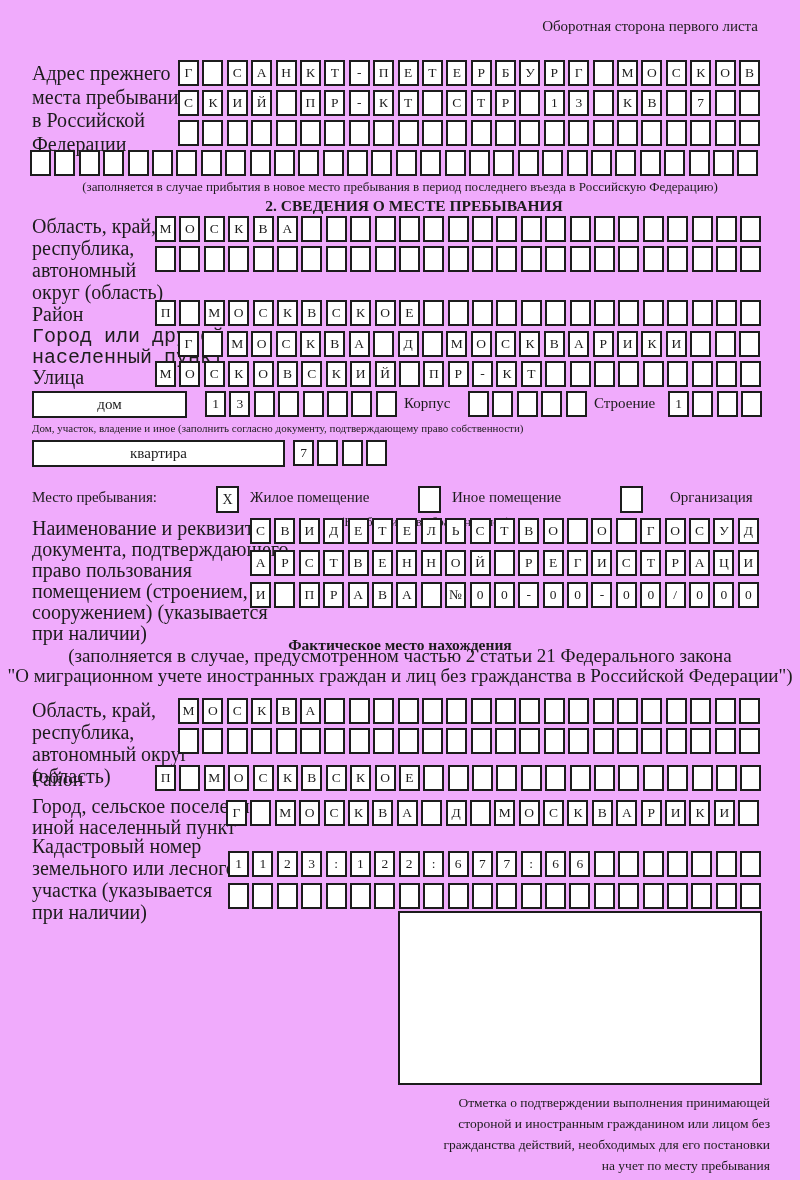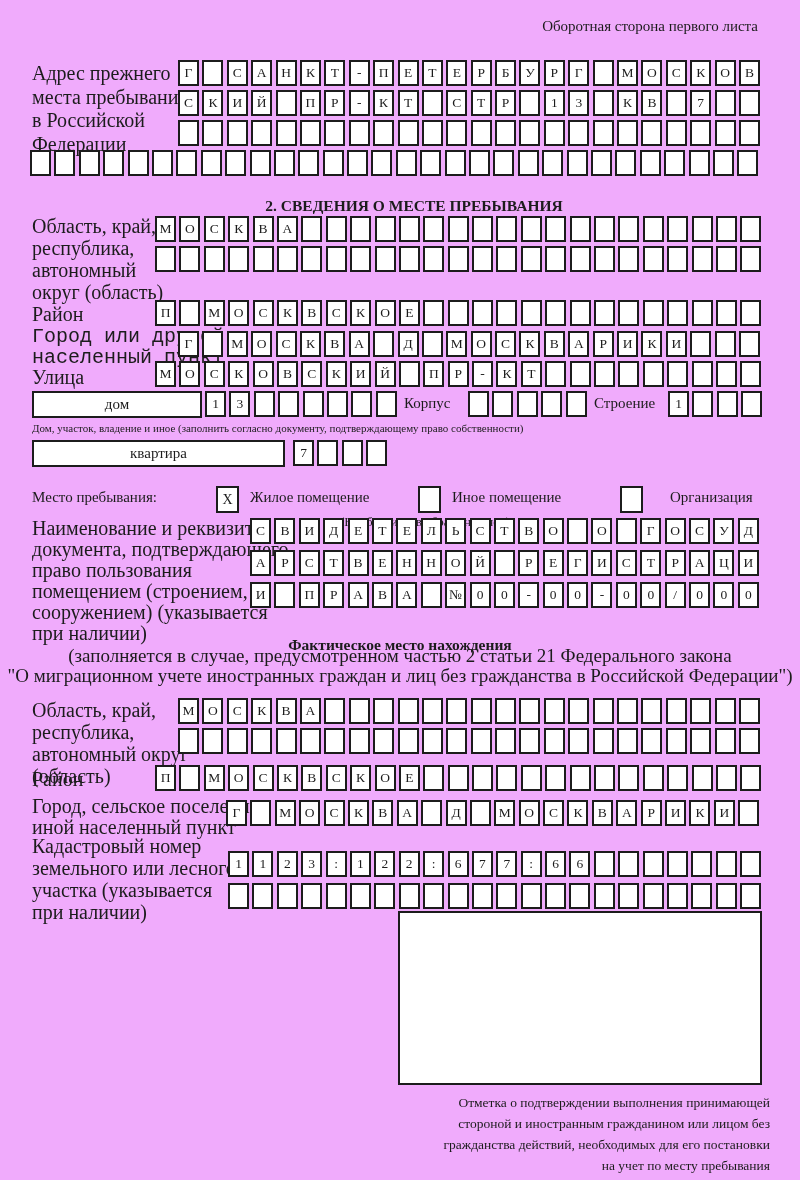--- a/index.html
+++ b/index.html
@@ -145,20 +145,21 @@
       <span class="cell"></span>
       <span class="cell"></span>
       <span class="cell"></span>
       <span class="cell"></span>
       <span class="cell"></span>
       <span class="cell"></span>
       <span class="cell"></span>
       <span class="cell"></span>
       <span class="cell"></span>
     </div>
+  <div class="note" style="top:177px;">(заполняется в случае прибытия в новое место пребывания в период последнего въезда в Российскую Федерацию)</div>
 
   <div class="heading" style="top:197px;padding-left:28px;">2. СВЕДЕНИЯ О МЕСТЕ ПРЕБЫВАНИЯ</div>
 
   <div class="lbl" style="left:32px; top:215px;">Область, край,
 республика,
 автономный
 округ (область)</div>
   <div class="cells" style="left:155px; top:216px;">
       <span class="cell">М</span>
       <span class="cell">О</span>
@@ -294,21 +295,21 @@
       <span class="cell"></span>
       <span class="cell"></span>
       <span class="cell"></span>
       <span class="cell"></span>
       <span class="cell"></span>
       <span class="cell"></span>
       <span class="cell"></span>
       <span class="cell"></span>
     </div>
 
-  <div class="longbox" style="left:32px; top:391px; width:170px;">дом</div>
+  <div class="longbox" style="left:32px; top:391px; width:155px;">дом</div>
   <div class="cells" style="left:205px; top:391px;">
       <span class="cell">1</span>
       <span class="cell">3</span>
       <span class="cell"></span>
       <span class="cell"></span>
       <span class="cell"></span>
       <span class="cell"></span>
       <span class="cell"></span>
       <span class="cell"></span>
     </div>

